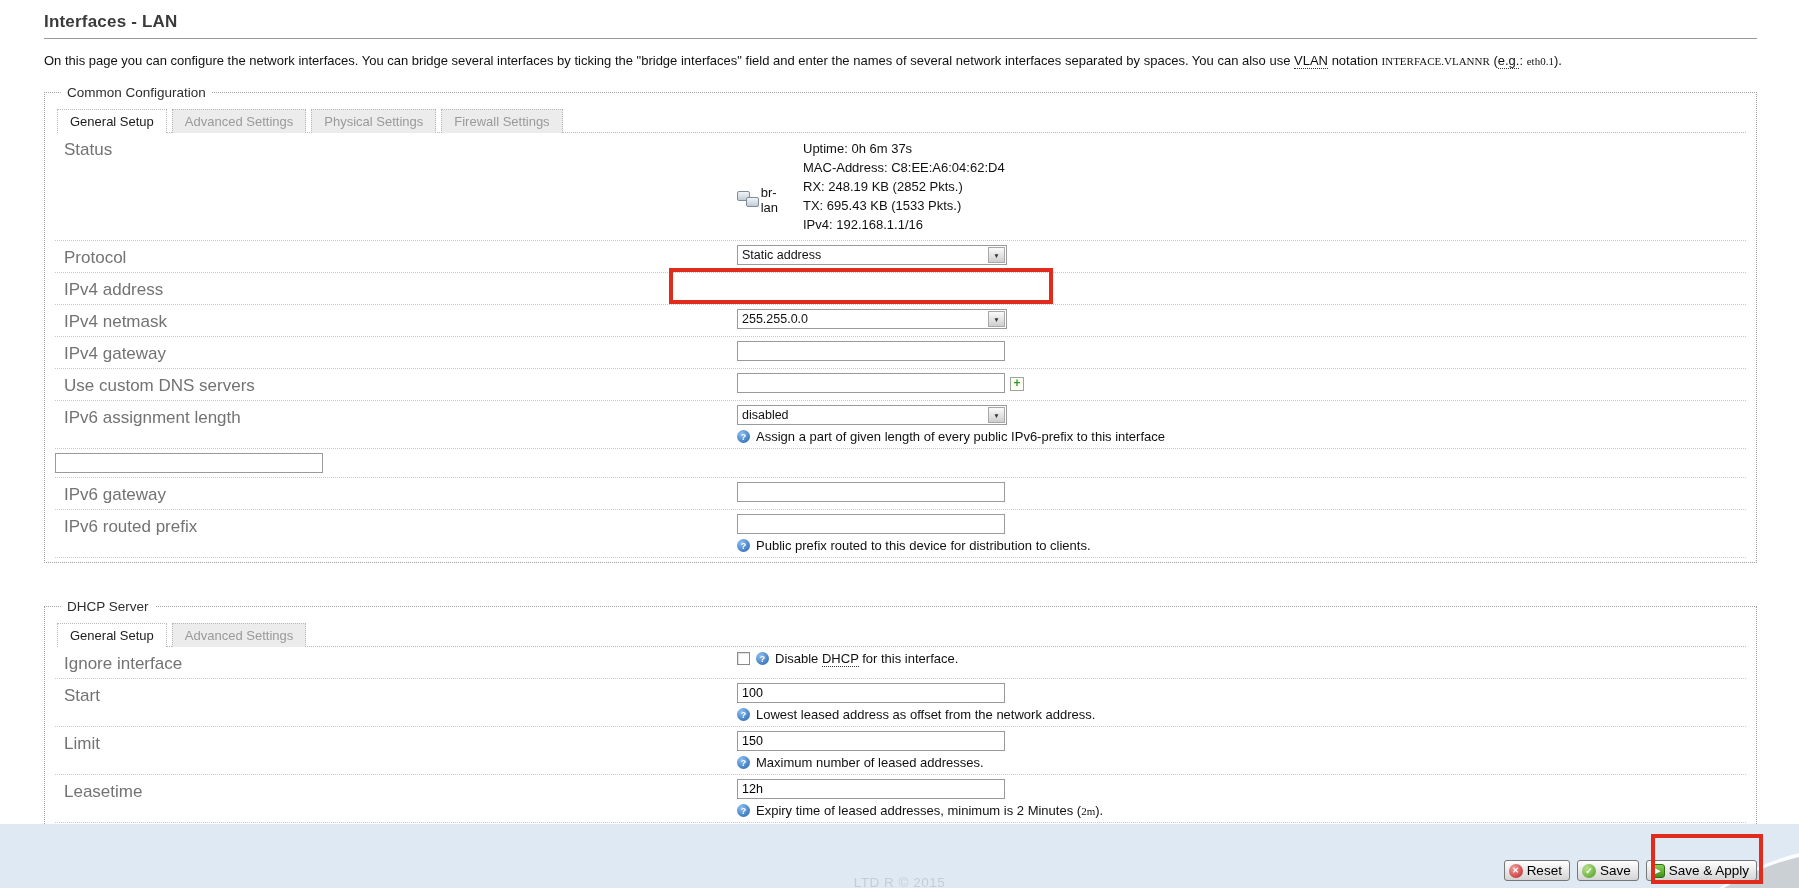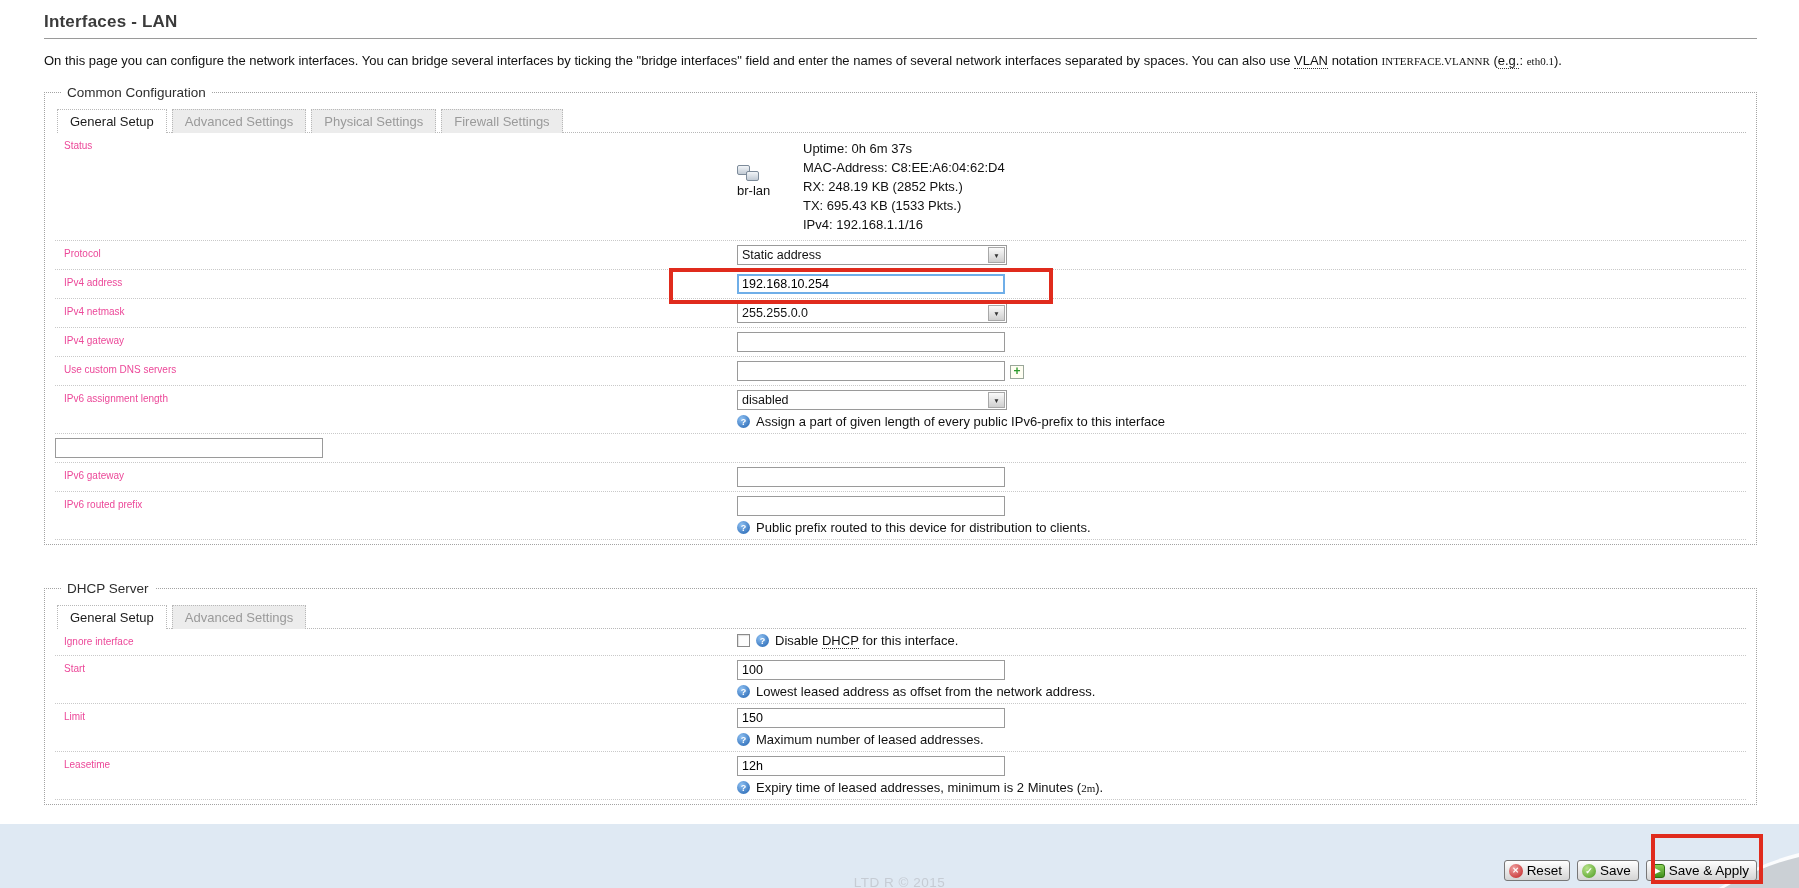--- a/index.html
+++ b/index.html
@@ -35,21 +35,21 @@
 
   ul.tabs { list-style: none; display: flex; border-bottom: 1px dotted #b8b8b8; margin: 0 0 0 2px; }
   ul.tabs li {
     font-size: 13px; padding: 4px 12px; margin-right: 5px;
     border: 1px dotted #b8b8b8; border-bottom: none;
     background: #ececec; color: #9a9a9a; position: relative; top: 1px; cursor: default; text-align: right;
   }
   ul.tabs li.active { background: #fff; color: #1c1c1c; cursor: pointer; }
 
   .row { display: flex; align-items: flex-start; border-bottom: 1px dotted #c9c9c9; padding: 4px 0; min-height: 27px; }
-  .cell-label { flex: 0 0 682px; padding: 3px 0 0 9px; font-size: 10px; color: #ec4899; }
+  .cell-label { flex: 0 0 682px; padding: 3px 0 0 9px; font-size: 17px; color: #737373; }
   .cell-ctrl { flex: 1; }
 
   input.txt {
     width: 268px; height: 20px;
     border: 1px solid #9a9a9a; background: #fff;
     font-family: "Liberation Sans", sans-serif; font-size: 12.5px;
     padding: 1px 4px; outline: none;
   }
   input.txt.focused { border: 2px solid #6faee8; padding: 0 3px; }
 
@@ -82,21 +82,21 @@
   }
   .checkbox {
     width: 13px; height: 13px; display: inline-block; vertical-align: -2px;
     background: #fdfdfd; border: 1px solid #8a8a8a;
     box-shadow: inset 1px 1px 1px rgba(0,0,0,.12); cursor: pointer;
   }
   .inline-help { display: inline-flex; align-items: center; gap: 6px; }
 
   
   .status-ctrl { display: flex; gap: 12px; padding: 2px 0; }
-  .dev-block { width: 54px; display: flex; flex-direction: column; align-items: flex-start; padding-top: 26px; flex: none; }
+  .dev-block { width: 54px; display: flex; flex-direction: row; align-items: center; padding-top: 26px; flex: none; }
   .dev-icon { width: 26px; height: 17px; position: relative; }
   .dev-icon i {
     position: absolute; width: 13px; height: 10px; border-radius: 2px;
     border: 1px solid #7d8b9a;
     background: linear-gradient(#f2f5f8, #c2cbd5);
   }
   .dev-icon i.p1 { left: 0; top: 0; }
   .dev-icon i.p2 { left: 9px; top: 6px; }
   .dev-name { font-size: 13px; margin-top: 1px; }
   .stats { line-height: 19px; font-size: 13px; }
@@ -182,23 +182,20 @@
       <div class="cell-ctrl">
         <div class="select">
           <span>Static address</span>
           <span class="select-btn">▼</span>
         </div>
       </div>
     </div>
 
     <div class="row">
       <div class="cell-label">IPv4 address</div>
-      <div class="cell-ctrl">
-        <input type="text" class="txt focused" value="192.168.10.254" style="">
-      </div>
     </div>
 
     <div class="row">
       <div class="cell-label">IPv4 netmask</div>
       <div class="cell-ctrl">
         <div class="select">
           <span>255.255.0.0</span>
           <span class="select-btn">▼</span>
         </div>
       </div>

